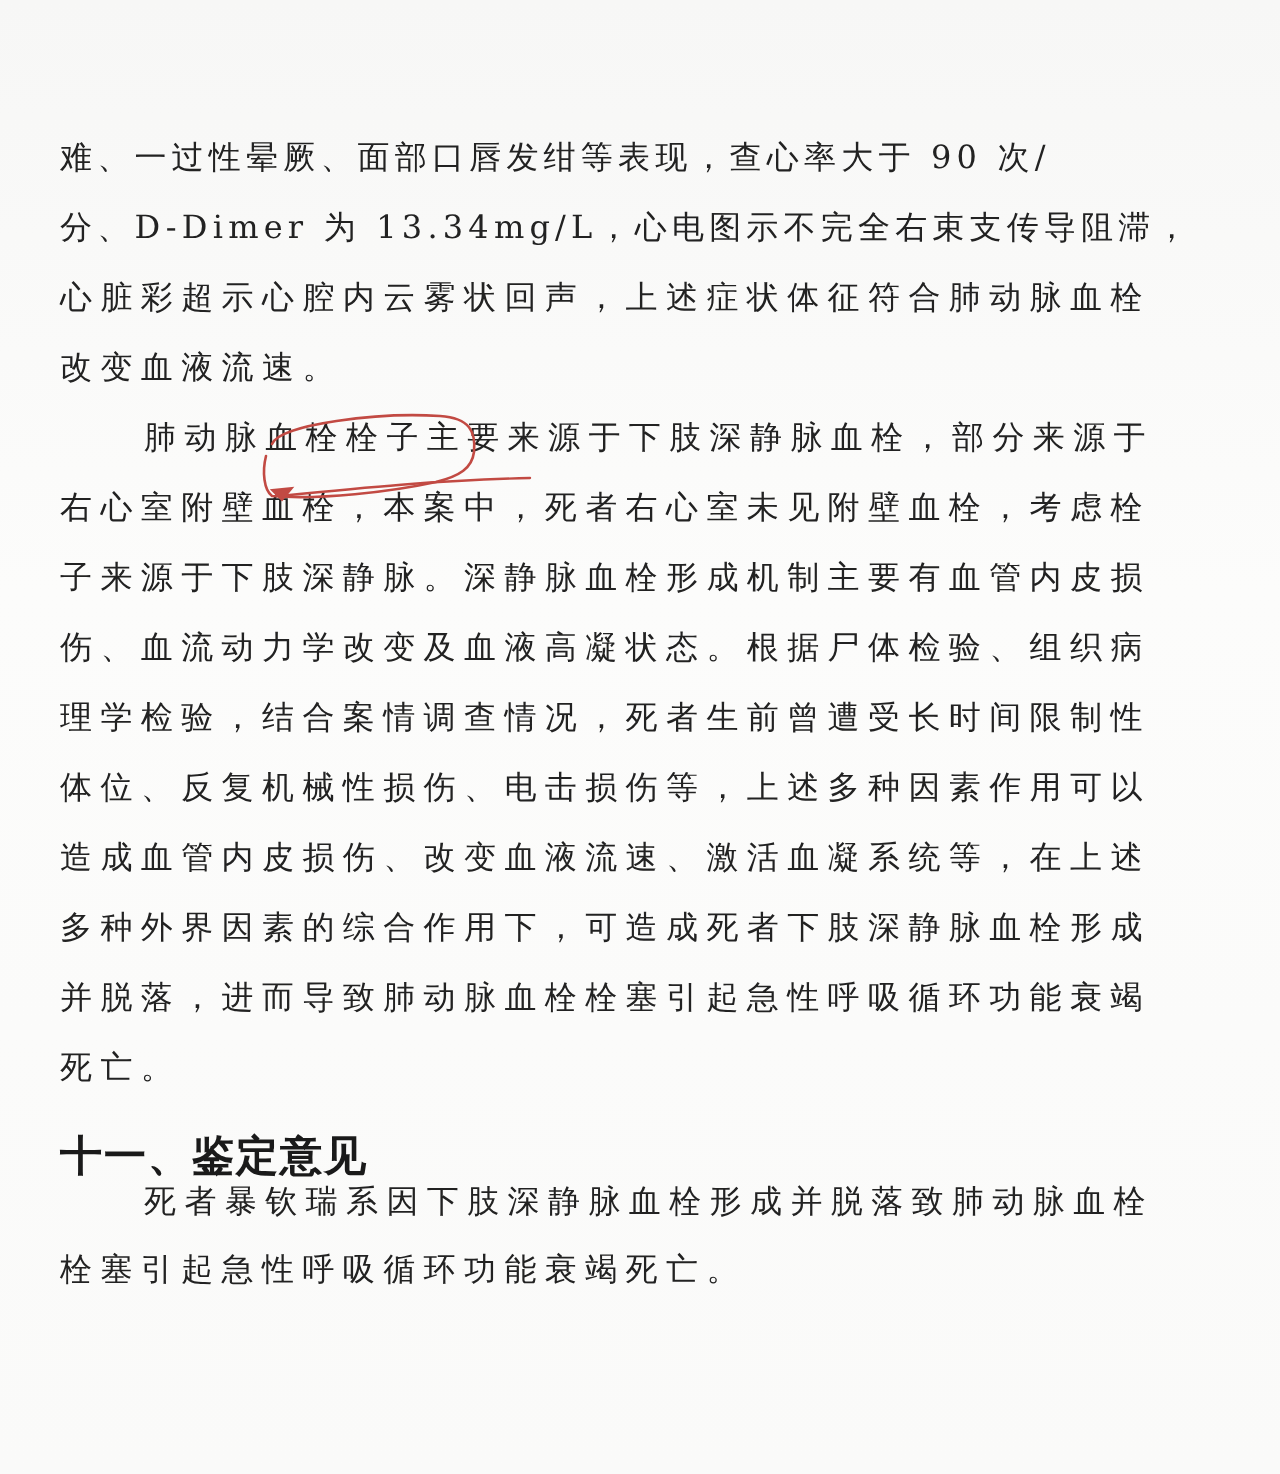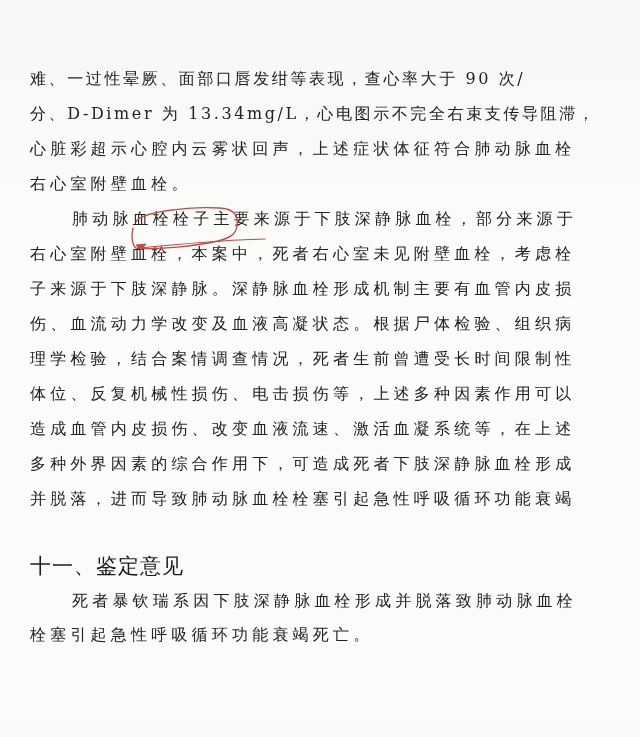--- a/index.html
+++ b/index.html
@@ -30,54 +30,56 @@
       letter-spacing: 4.2px;
       white-space: nowrap;
       color: #222;
     }
     .line.indent { left: 72px; width: 542px; }
     .line.wide { letter-spacing: 2.6px; }
     .heading {
       position: absolute;
       left: 30px;
       font-family: "DejaVu Sans", "Liberation Sans", sans-serif;
-      font-weight: normal;
+      font-weight: bold;
       font-size: 21px;
       line-height: 26px;
       letter-spacing: 1px;
       color: #1a1a1a;
+      margin-top: 12px;
     }
     .annotation {
       position: absolute;
       left: 100px;
       top: 200px;
       width: 180px;
       height: 70px;
       pointer-events: none;
     }
   </style>
 </head>
 <body>
 
 <div class="page">
 
   <div class="line wide" style="top:66px;">难、一过性晕厥、面部口唇发绀等表现，查心率大于 90 次/</div>
   <div class="line wide" style="top:101px;">分、D-Dimer 为 13.34mg/L，心电图示不完全右束支传导阻滞，</div>
   <div class="line" style="top:136px;">心脏彩超示心腔内云雾状回声，上述症状体征符合肺动脉血栓</div>
-  <div class="line" style="top:171px;">右心室附壁血栓。</div>
+  <div class="line" style="top:171px;">改变血液流速。</div>
 
   <div class="line indent" style="top:206px;">肺动脉血栓栓子主要来源于下肢深静脉血栓，部分来源于</div>
   <div class="line" style="top:241px;">右心室附壁血栓，本案中，死者右心室未见附壁血栓，考虑栓</div>
   <div class="line" style="top:276px;">子来源于下肢深静脉。深静脉血栓形成机制主要有血管内皮损</div>
   <div class="line" style="top:311px;">伤、血流动力学改变及血液高凝状态。根据尸体检验、组织病</div>
   <div class="line" style="top:346px;">理学检验，结合案情调查情况，死者生前曾遭受长时间限制性</div>
   <div class="line" style="top:381px;">体位、反复机械性损伤、电击损伤等，上述多种因素作用可以</div>
   <div class="line" style="top:416px;">造成血管内皮损伤、改变血液流速、激活血凝系统等，在上述</div>
   <div class="line" style="top:451px;">多种外界因素的综合作用下，可造成死者下肢深静脉血栓形成</div>
   <div class="line" style="top:486px;">并脱落，进而导致肺动脉血栓栓塞引起急性呼吸循环功能衰竭</div>
+  <div class="line" style="top:521px;">死亡。</div>
 
   <div class="heading" style="top:553px;">十一、鉴定意见</div>
 
   <div class="line indent" style="top:588px;">死者暴钦瑞系因下肢深静脉血栓形成并脱落致肺动脉血栓</div>
   <div class="line" style="top:622px;">栓塞引起急性呼吸循环功能衰竭死亡。</div>
 
   <svg class="annotation" viewBox="0 0 180 70" xmlns="http://www.w3.org/2000/svg">
     <path d="M36 22 C 40 12, 90 6, 120 8 C 135 9, 138 16, 137 26 C 136 34, 130 38, 118 41 C 95 46, 60 50, 36 48 C 32 45, 31 36, 33 28" fill="none" stroke="#c24a43" stroke-width="1.3" stroke-linecap="round"></path>
     <path d="M40 48 C 80 44, 120 40, 165 39" fill="none" stroke="#c24a43" stroke-width="1.2" stroke-linecap="round"></path>
     <path d="M36 45 L 46 44 L 41 50 Z" fill="#c24a43" stroke="#c24a43" stroke-width="1"></path>

